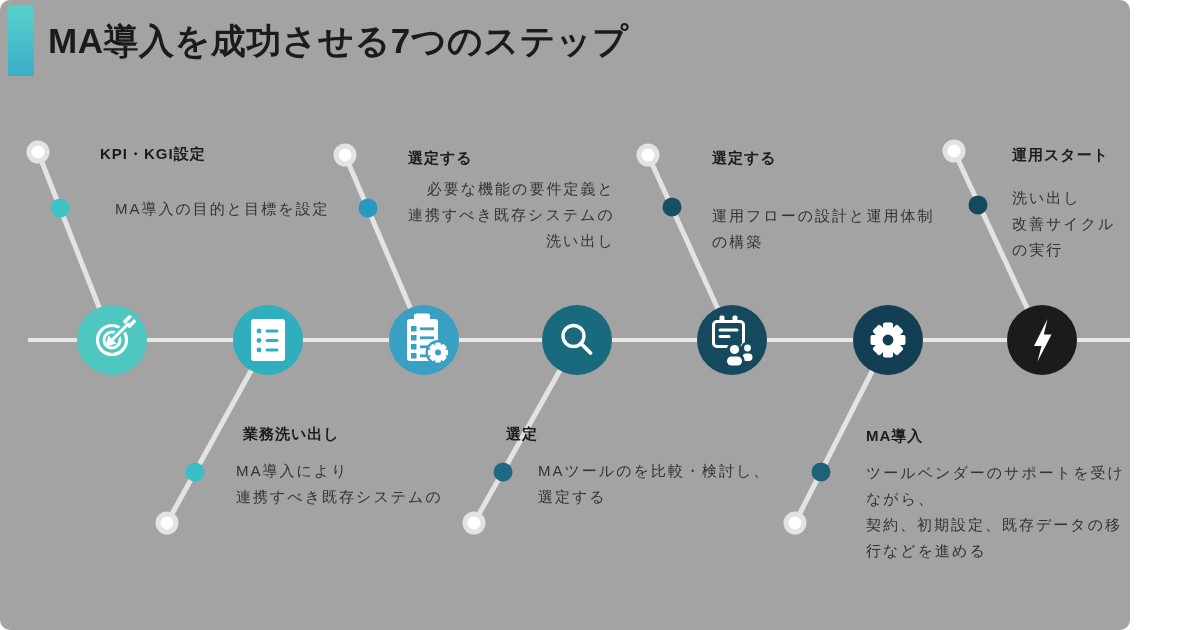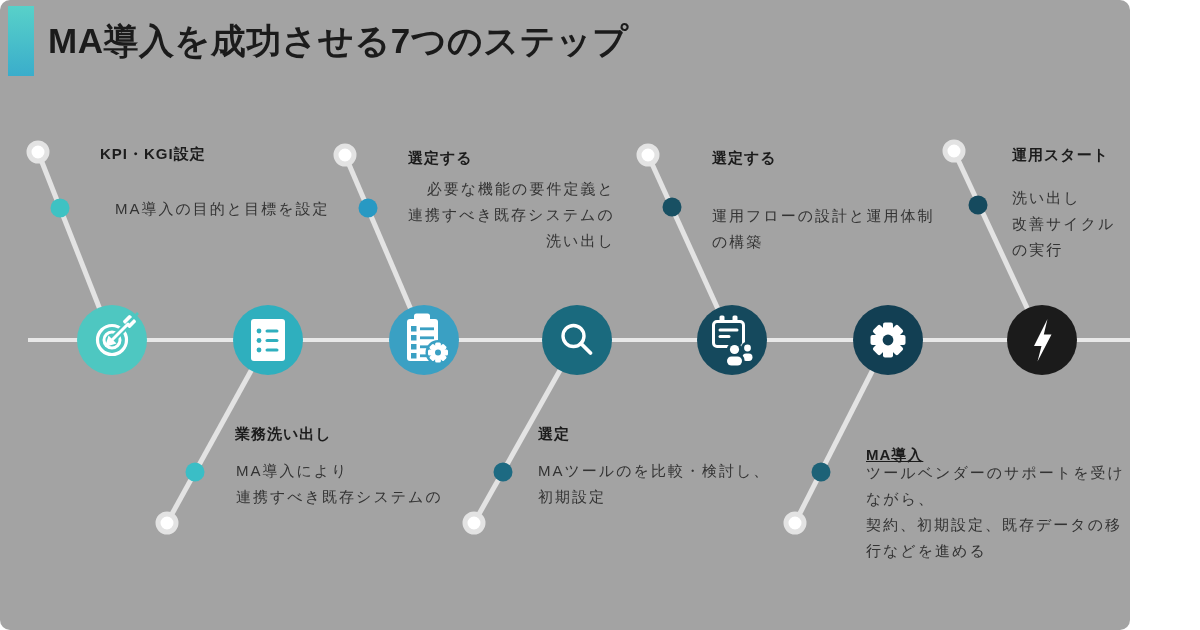--- a/index.html
+++ b/index.html
@@ -19,25 +19,25 @@
   .diagram-svg{position:absolute;left:0;top:0;}
   .step-title{
     position:absolute;font-size:15px;font-weight:700;color:#1c1c1c;
     letter-spacing:1px;white-space:nowrap;line-height:24px;
   }
   .step-desc{
     position:absolute;font-size:15px;font-weight:400;color:#333333;
     letter-spacing:2px;white-space:pre-line;line-height:26px;
   }
   .t1{left:100px;top:142px;} .d1{left:115px;top:196px;}
-  .t2{left:235px;top:422px;text-align:right;} .d2{left:236px;top:458px;}
+  .t2{left:243px;top:422px;text-align:right;} .d2{left:236px;top:458px;}
   .t3{left:408px;top:146px;} .d3{left:408px;top:176px;text-align:right;}
-  .t4{left:538px;top:422px;} .d4{left:538px;top:458px;}
+  .t4{left:506px;top:422px;} .d4{left:538px;top:458px;}
   .t5{left:712px;top:146px;} .d5{left:712px;top:191px;margin-top:12px;}
-  .t6{left:866px;top:443px;text-decoration:underline;} .d6{left:866px;top:460px;}
+  .t6{left:866px;top:424px;} .d6{left:866px;top:460px;}
   .t7{left:1012px;top:143px;} .d7{left:1012px;top:185px;}
 </style>
 </head>
 <body>
 
 <div class="canvas">
 
   <div class="title-bar"></div>
   <h1 class="page-title" style="margin:0;">MA導入を成功させる7つのステップ</h1>
 
@@ -183,21 +183,21 @@
   <div class="step-desc  d2">MA導入により
 連携すべき既存システムの</div>
 
   <div class="step-title t3">選定する</div>
   <div class="step-desc  d3">必要な機能の要件定義と
 連携すべき既存システムの
 洗い出し</div>
 
   <div class="step-title t4">選定</div>
   <div class="step-desc  d4">MAツールのを比較・検討し、
-初期設定</div>
+選定する</div>
 
   <div class="step-title t5">選定する</div>
   <div class="step-desc  d5">運用フローの設計と運用体制
 の構築</div>
 
   <div class="step-title t6">MA導入</div>
   <div class="step-desc  d6">ツールベンダーのサポートを受け
 ながら、
 契約、初期設定、既存データの移
 行などを進める</div>

